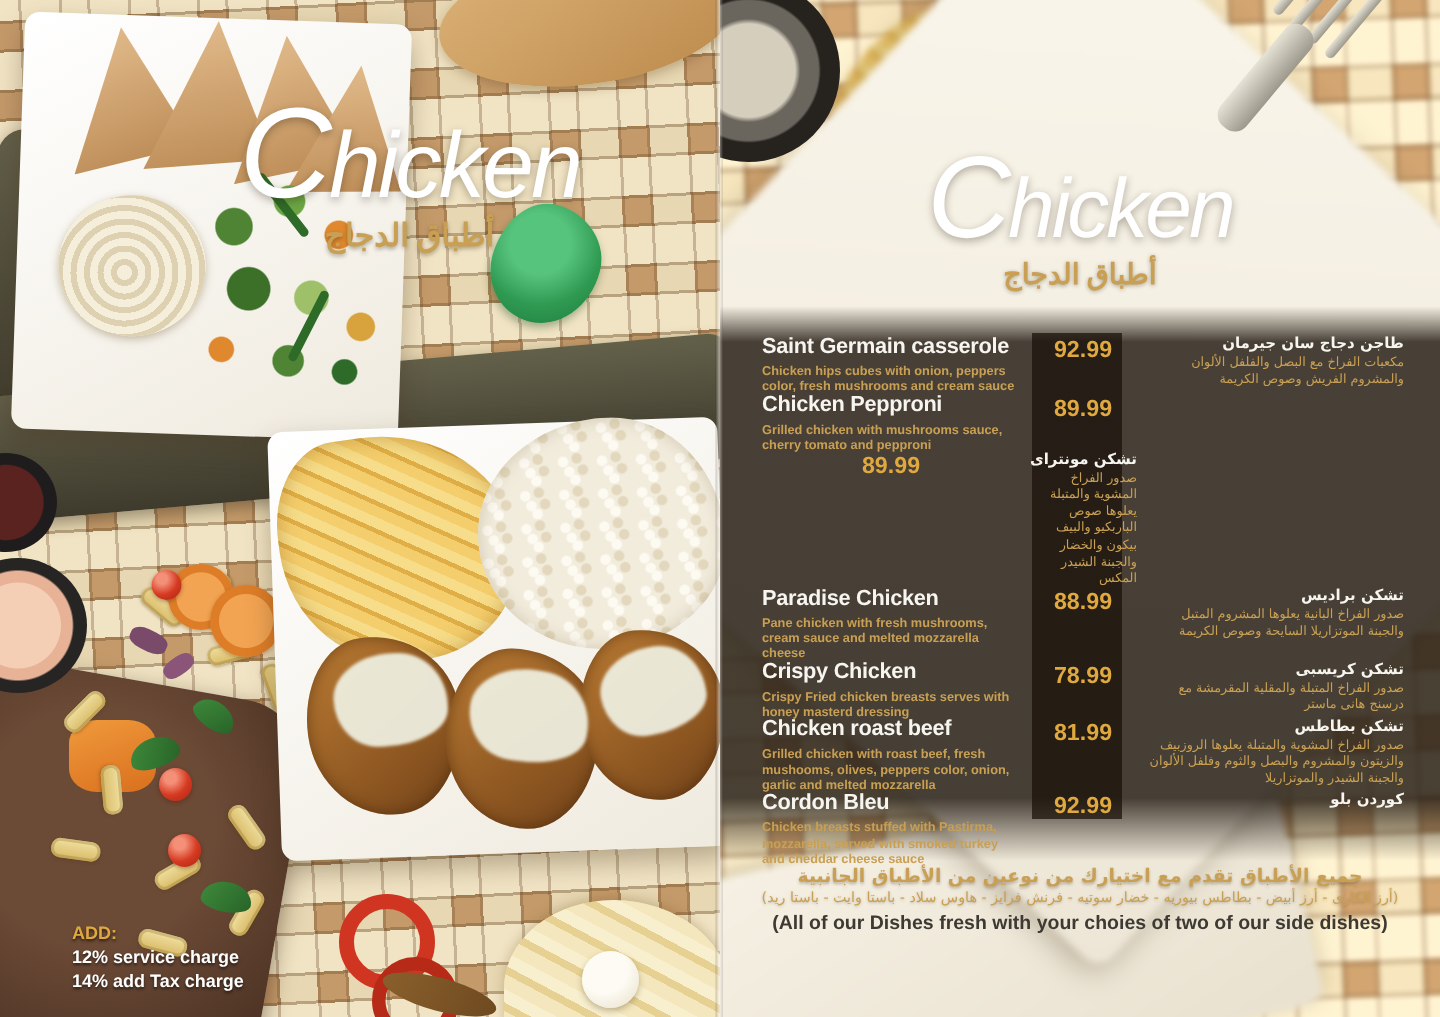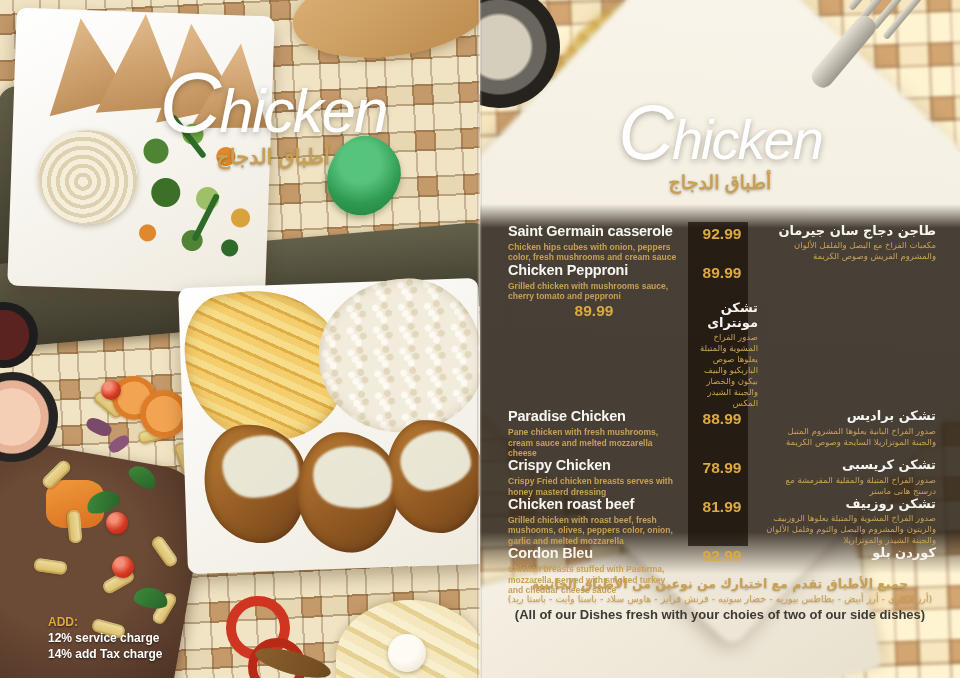--- a/index.html
+++ b/index.html
@@ -51,32 +51,32 @@
   .penne{position:absolute;width:33px;height:13px;border-radius:6px;background:linear-gradient(180deg,#f1e1a2,#d8ba67);box-shadow:inset 0 0 0 2px rgba(150,118,48,.35),0 1px 2px rgba(80,60,20,.35);}
   .tomato{position:absolute;border-radius:50%;background:radial-gradient(circle at 35% 30%, #f49078 0 18%, #d63a22 55%, #a92413);box-shadow:0 1px 3px rgba(90,20,5,.4);}
   .leaf{position:absolute;background:linear-gradient(120deg,#3f8a3c,#276327);border-radius:50% 50% 50% 50%/65% 65% 35% 35%;}
   .carrot-slice{position:absolute;border-radius:50%;background:radial-gradient(circle,#f2a452 0 52%,#dd7d28 54% 100%);box-shadow:0 1px 3px rgba(120,60,10,.4);}
   .board{background:radial-gradient(circle at 45% 40%, #6b4a36 0 40%, #543828 75%, #462e20);border-radius:46px;box-shadow:0 6px 16px rgba(40,20,5,.5);}
 
   
   .title-block{position:absolute;text-align:center;z-index:9;}
   .script{font-family:Liberation Sans, sans-serif;font-style:italic;color:#fff;letter-spacing:-2px;line-height:.95;text-shadow:0 2px 6px rgba(40,30,15,.35);}
   .script::first-letter{font-size:1.38em;}
-  .title-ar{font-family:Liberation Sans, sans-serif;font-weight:bold;color:var(--gold);text-shadow:0 1px 3px rgba(40,30,10,.35);}
+  .title-ar{font-family:Liberation Serif, serif;font-weight:bold;color:var(--gold);text-shadow:0 1px 3px rgba(40,30,10,.35);}
 
   
   .overlay{position:absolute;inset:0;z-index:4;background:linear-gradient(180deg, rgba(43,35,26,0) 0px, rgba(43,35,26,0) 204px, rgba(43,35,26,.86) 228px, rgba(43,35,26,.86) 532px, rgba(43,35,26,0) 574px);}
   .price-strip{position:absolute;left:208px;top:222px;width:60px;height:324px;z-index:5;background:rgba(25,17,8,.72);}
   .menu-list{position:absolute;left:0;right:0;top:221px;height:342px;z-index:6;display:flex;flex-direction:column;justify-content:space-between;padding:3px 24px 4px 28px;}
   .row{display:grid;grid-template-columns:172px 72px 1fr;column-gap:6px;align-items:start;}
   .name-en{font-size:14.5px;font-weight:bold;color:var(--text-white);letter-spacing:-.2px;line-height:1.1;}
   .desc-en{font-size:8.5px;font-weight:bold;color:var(--gold);line-height:1.22;margin-top:2px;}
   .price{font-size:15.5px;font-weight:bold;color:var(--gold-bright);text-align:center;padding-top:1px;}
   .col-ar{text-align:right;}
-  .name-ar{font-family:"DejaVu Sans",sans-serif;font-size:13px;font-weight:bold;color:var(--text-white);line-height:1.1;}
+  .name-ar{font-family:"DejaVu Sans",sans-serif;font-size:10px;font-weight:bold;color:var(--text-white);line-height:1.1;}
   .desc-ar{font-family:"DejaVu Sans",sans-serif;font-size:8.5px;color:var(--gold);line-height:1.3;margin-top:2px;}
 
   .footer{position:absolute;left:0;right:0;top:576px;z-index:6;text-align:center;}
   .footer .ar1{font-family:"DejaVu Sans",sans-serif;font-size:12.5px;font-weight:bold;color:var(--gold);text-shadow:0 1px 2px rgba(60,40,10,.3);}
   .footer .ar2{font-family:"DejaVu Sans",sans-serif;font-size:9.5px;color:var(--gold);margin-top:2px;text-shadow:0 1px 2px rgba(60,40,10,.25);}
   .footer .en{font-size:13px;font-weight:bold;color:var(--footer-dark);margin-top:3px;}
 
   .add-note{position:absolute;left:48px;top:615px;z-index:9;font-size:12px;font-weight:bold;line-height:1.32;color:#fff;text-shadow:0 1px 2px rgba(0,0,0,.6);}
   .add-note .lbl{color:var(--gold-bright);}
 
@@ -252,21 +252,21 @@
         </div>
       </div>
 
       <div class="row">
         <div class="col-en">
           <div class="name-en">Chicken roast beef</div>
           <div class="desc-en">Grilled chicken with roast beef, fresh mushooms, olives, peppers color, onion, garlic and melted mozzarella</div>
         </div>
         <div class="price">81.99</div>
         <div class="col-ar" dir="rtl">
-          <div class="name-ar">تشكن روزبيف</div>
+          <div class="name-ar">تشكن بطاطس</div>
           <div class="desc-ar">صدور الفراخ المشوية والمتبلة يعلوها الروزبيف والزيتون والمشروم والبصل والثوم وفلفل الألوان والجبنة الشيدر والموتزاريلا</div>
         </div>
       </div>
 
       <div class="row">
         <div class="col-en">
           <div class="name-en">Cordon Bleu</div>
           <div class="desc-en">Chicken breasts stuffed with Pastirma, mozzarella, served with smoked turkey and cheddar cheese sauce</div>
         </div>
         <div class="price">92.99</div>

